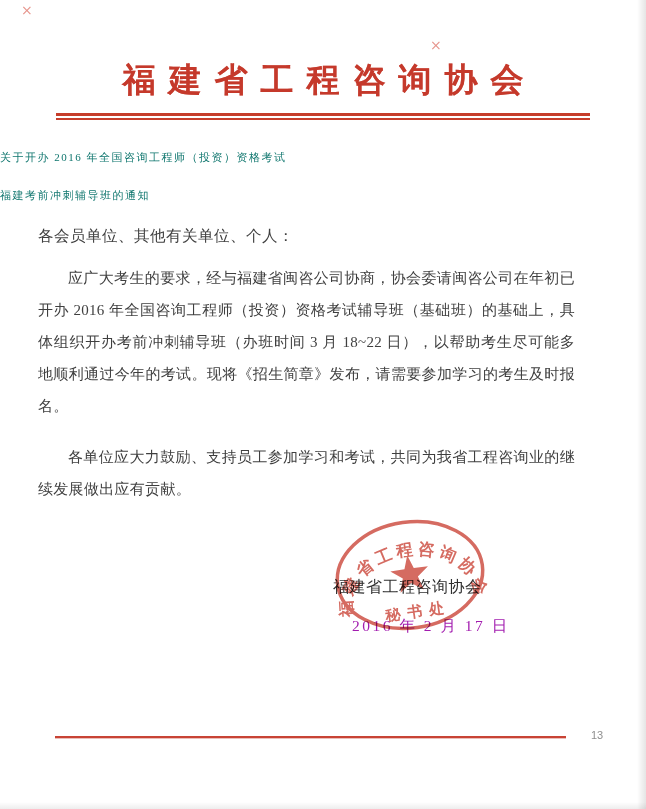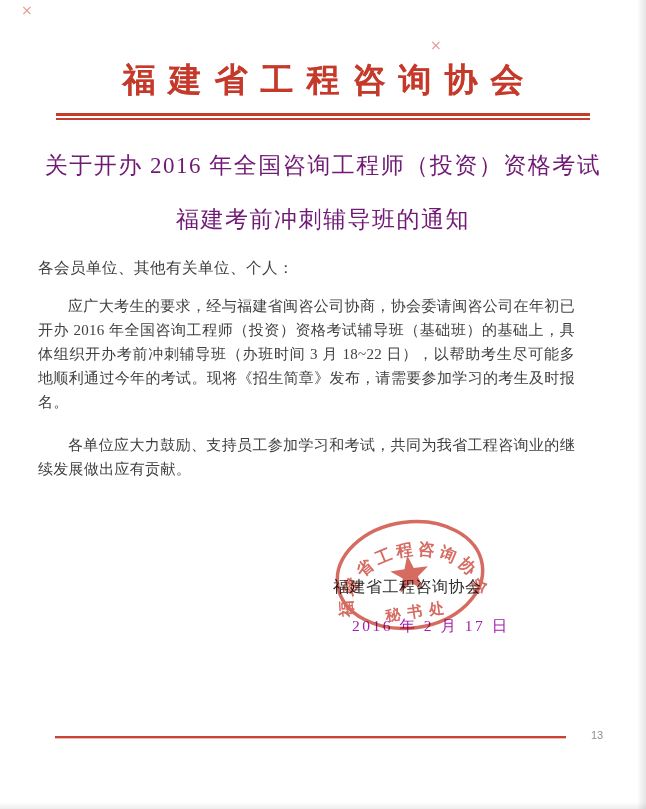--- a/index.html
+++ b/index.html
@@ -35,35 +35,35 @@
   }
   .double-rule {
     margin: 10px 56px 0 56px;
     height: 2px;
     border-top: 3px solid #c63d2b;
     border-bottom: 2px solid #c63d2b;
   }
 
   
   .t1, .t2 {
-    margin: 0; text-align: center; font-weight: normal;
-    color: #701a75; font-size: 23px; letter-spacing: 1.5px;
+    margin: 0; font-weight: normal;
+    color: #0f766e; font-size: 11px; letter-spacing: 1.5px;
   }
   .t1 { margin-top: 30px; }
   .t2 { margin-top: 23px; }
 
   
   .salutation {
     margin: 21px 68px 0 38px;
     font-size: 15.5px; line-height: 24px; letter-spacing: .5px;
   }
   .para {
     margin: 14px 68px 0 38px;
     width: 537px;
-    font-size: 15px; line-height: 24px; letter-spacing: .3px;
+    font-size: 15px; line-height: 32px; letter-spacing: .3px;
     text-align: justify; text-justify: inter-ideograph;
     text-indent: 2em;
   }
   .para + .para { margin-top: 19px; }
 
   
   .sig-org {
     position: absolute; left: 333px; top: 577px;
     font-size: 16px; letter-spacing: .5px; color: #2f2f2f;
   }

